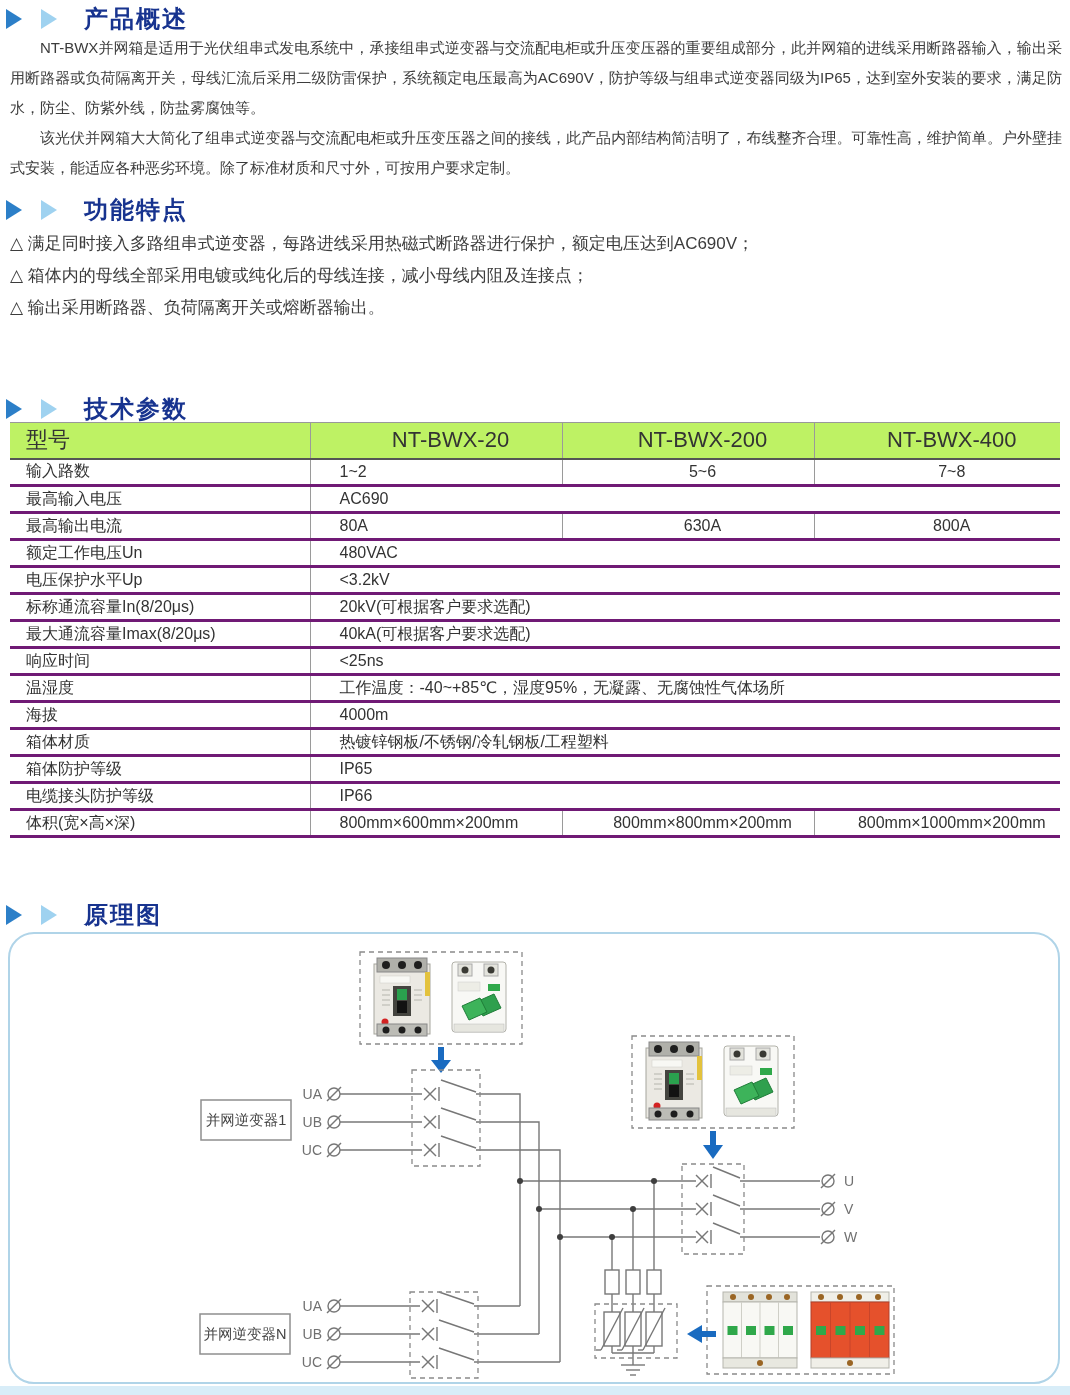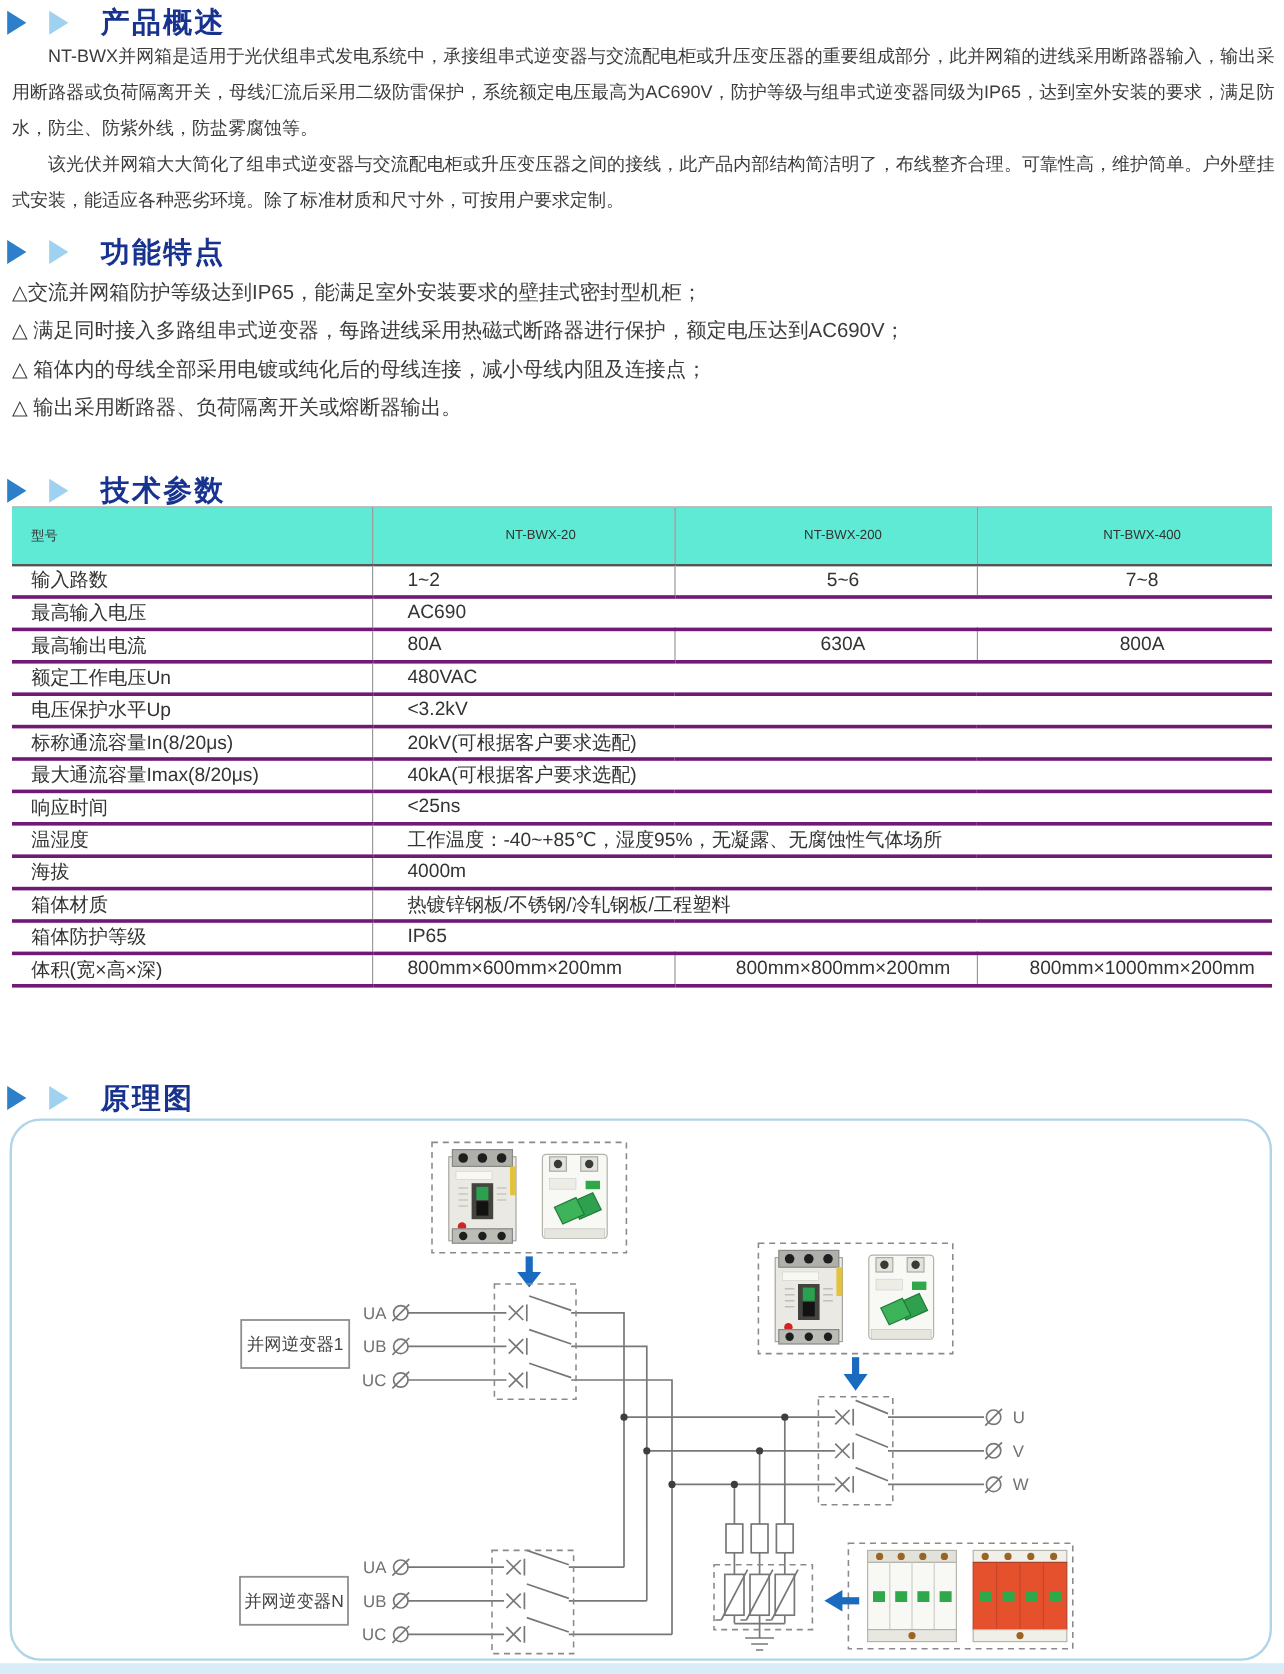--- a/index.html
+++ b/index.html
@@ -16,21 +16,21 @@
   
   .overview { position:absolute; left:10px; top:33px; width:1052px; }
   .overview p { font-size:15px; line-height:30px; color:#3c3c3c; text-align:justify; text-indent:2em; }
 
   
   .features { position:absolute; left:10px; top:228px; width:1052px; }
   .features div { font-size:17px; line-height:32px; color:#3c3c3c; }
 
   
   .spec-table { position:absolute; left:10px; top:422px; width:1050px; border-collapse:collapse; table-layout:fixed; border-top:1px solid #999; }
-  .spec-table th { background:#5eead4; height:48px; font-weight:normal; font-size:11px; color:#333; border-bottom:2px solid #555; }
+  .spec-table th { background:#bef264; height:36px; font-weight:normal; font-size:22px; color:#333; border-bottom:2px solid #555; }
   .spec-table td { height:27px; font-size:16px; color:#333; border-bottom:3px solid #701a75; white-space:nowrap; overflow:hidden; }
   .spec-table th + th, .spec-table td + td { border-left:1px solid #9a9a9a;padding-left:29px; }
   .col-label { width:300px; text-align:left; padding-left:16px; }
   .spec-table td.col-label { padding-left:16px; }
   .v-left { text-align:left; padding-left:20px; }
   .v-mid  { text-align:center; }
 
   
   .diagram { position:absolute; left:8px; top:932px; width:1052px; height:452px; border:2px solid #b0d4e8; border-radius:26px; background:#fff; }
   .diagram svg { display:block; }
@@ -61,21 +61,20 @@
     <p>该光伏并网箱大大简化了组串式逆变器与交流配电柜或升压变压器之间的接线，此产品内部结构简洁明了，布线整齐合理。可靠性高，维护简单。户外壁挂式安装，能适应各种恶劣环境。除了标准材质和尺寸外，可按用户要求定制。</p>
   </div>
 
   <div class="sec-head" style="top:195px">
     <span class="tri dark"></span>
     <span class="tri light"></span>
     <span class="sec-title">功能特点</span>
   </div>
 
   <div class="features">
-    <div>△交流并网箱防护等级达到IP65，能满足室外安装要求的壁挂式密封型机柜；</div>
     <div>△ 满足同时接入多路组串式逆变器，每路进线采用热磁式断路器进行保护，额定电压达到AC690V；</div>
     <div>△ 箱体内的母线全部采用电镀或纯化后的母线连接，减小母线内阻及连接点；</div>
     <div>△ 输出采用断路器、负荷隔离开关或熔断器输出。</div>
   </div>
 
   <div class="sec-head" style="top:394px">
     <span class="tri dark"></span>
     <span class="tri light"></span>
     <span class="sec-title">技术参数</span>
   </div>
@@ -140,20 +139,24 @@
         <td class="col-label">海拔</td>
         <td class="v-left" colspan="3">4000m</td>
       </tr>
       <tr>
         <td class="col-label">箱体材质</td>
         <td class="v-left" colspan="3">热镀锌钢板/不锈钢/冷轧钢板/工程塑料</td>
       </tr>
       <tr>
         <td class="col-label">箱体防护等级</td>
         <td class="v-left" colspan="3">IP65</td>
+      </tr>
+      <tr>
+        <td class="col-label">电缆接头防护等级</td>
+        <td class="v-left" colspan="3">IP66</td>
       </tr>
       <tr>
         <td class="col-label">体积(宽×高×深)</td>
         <td class="v-left">800mm×600mm×200mm</td>
         <td class="v-mid">800mm×800mm×200mm</td>
         <td class="v-mid">800mm×1000mm×200mm</td>
       </tr>
     </tbody>
   </table>
 

